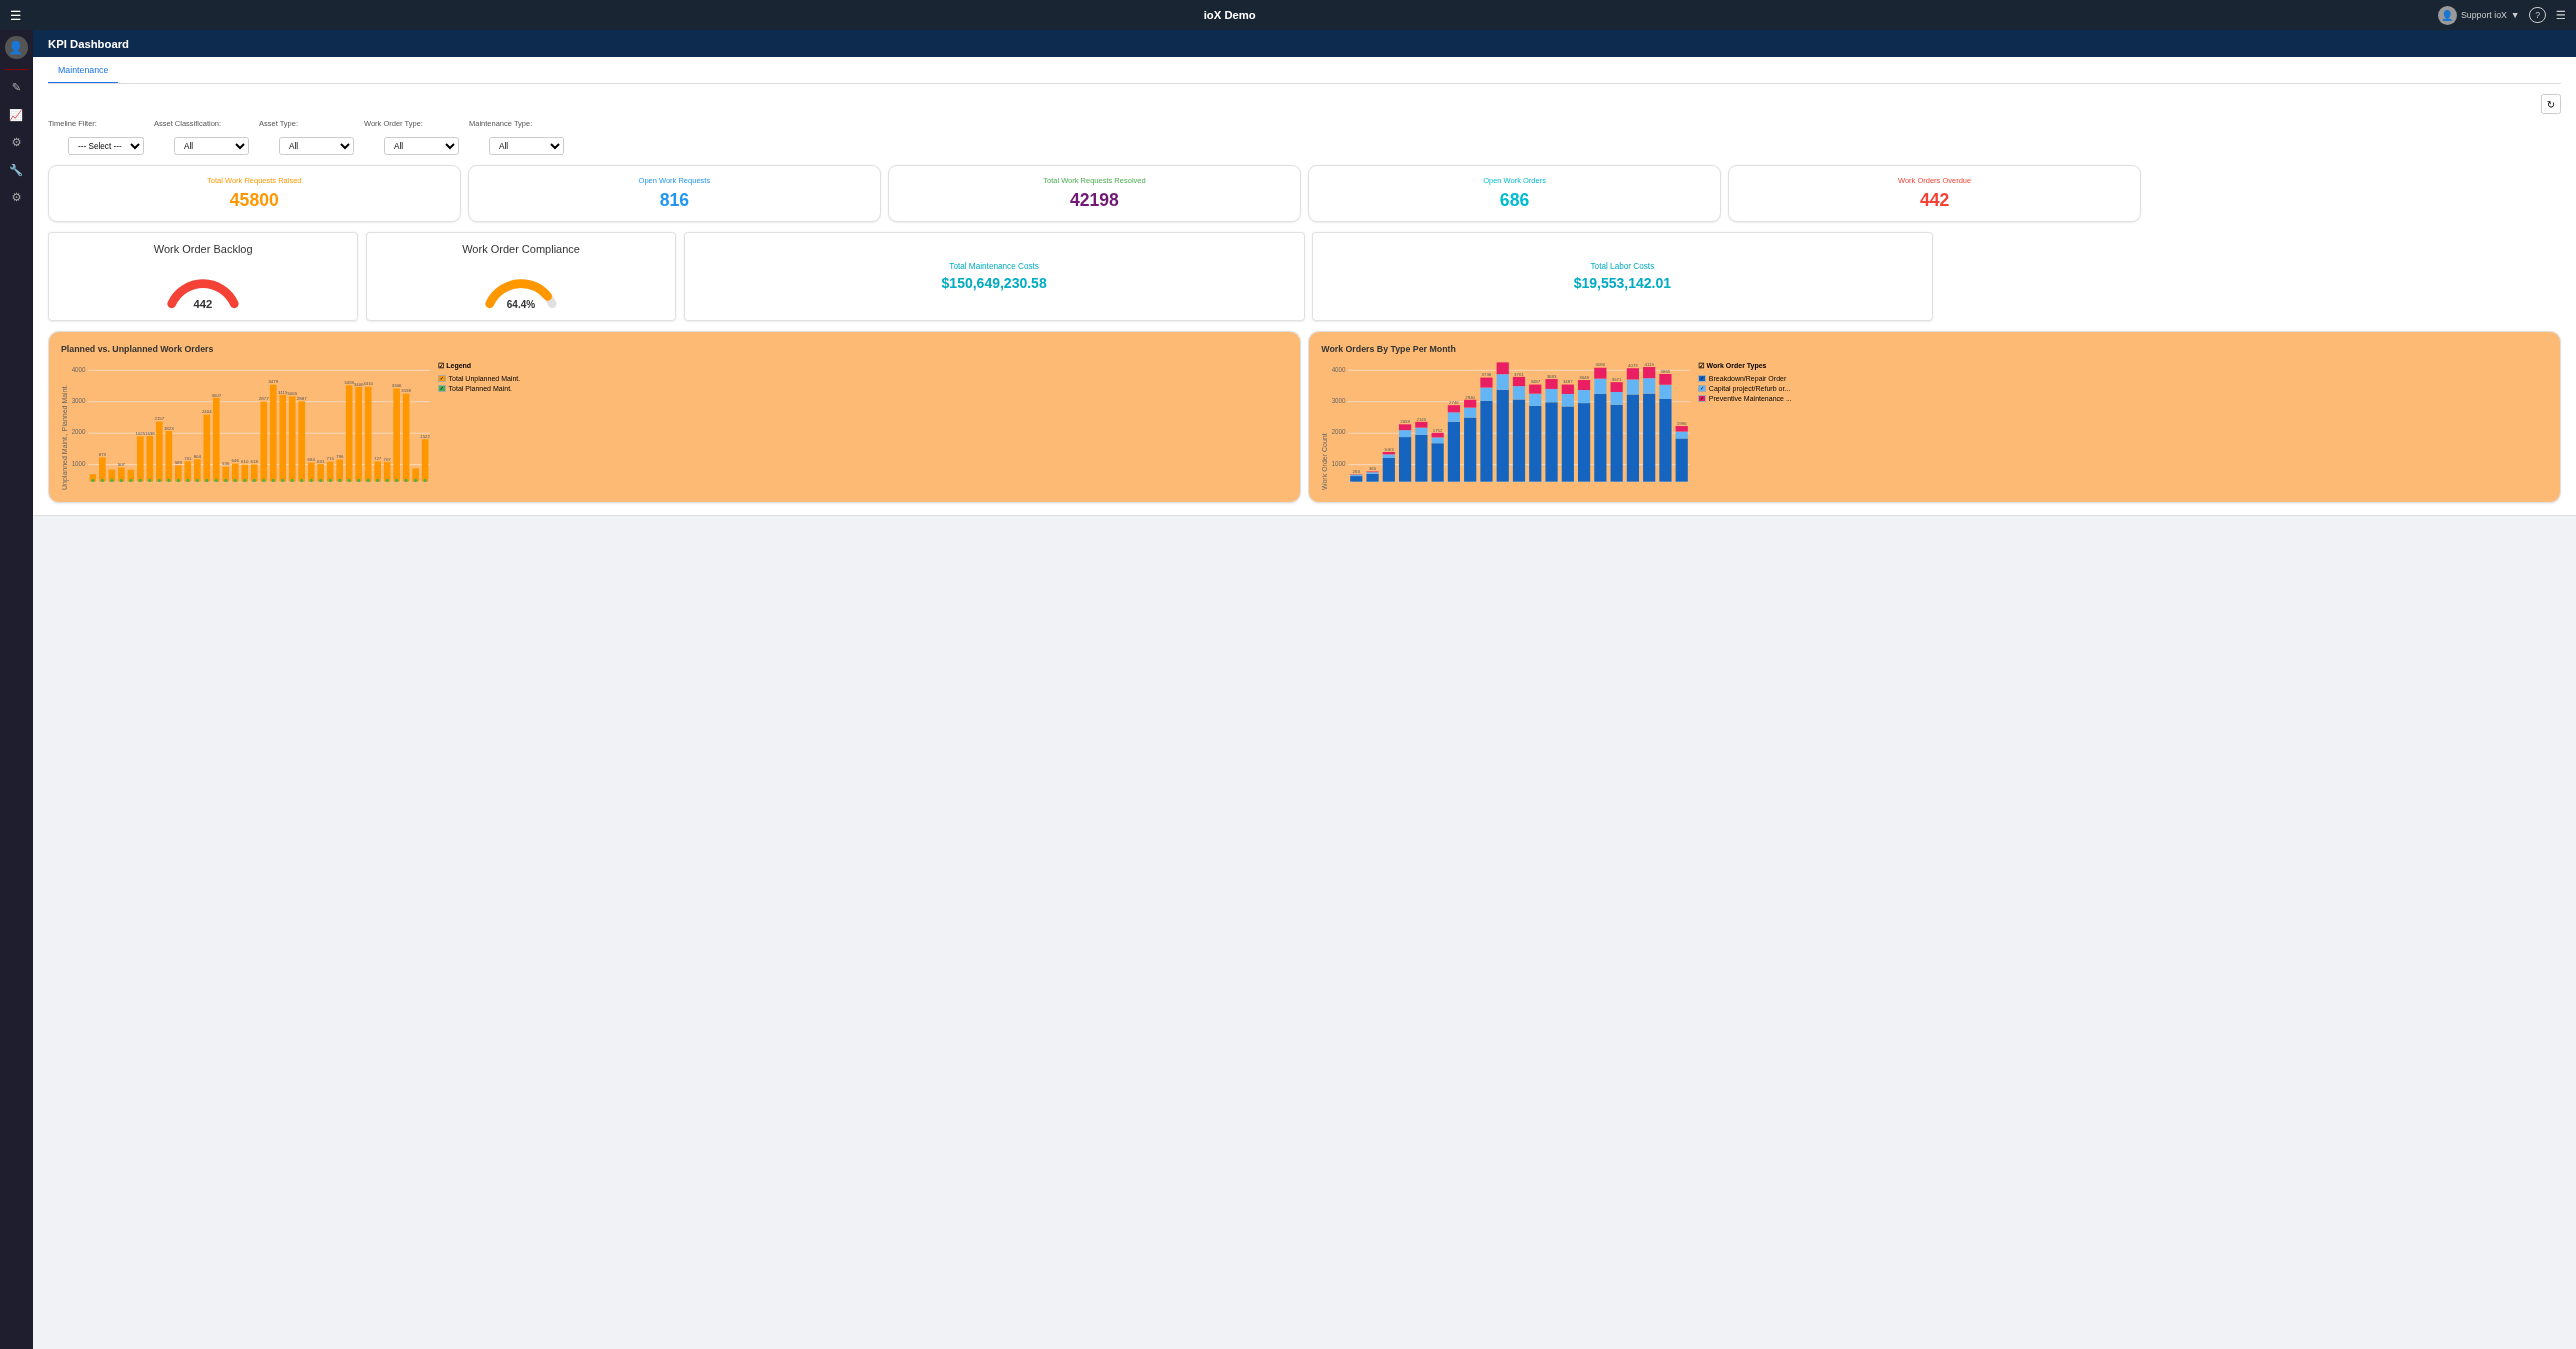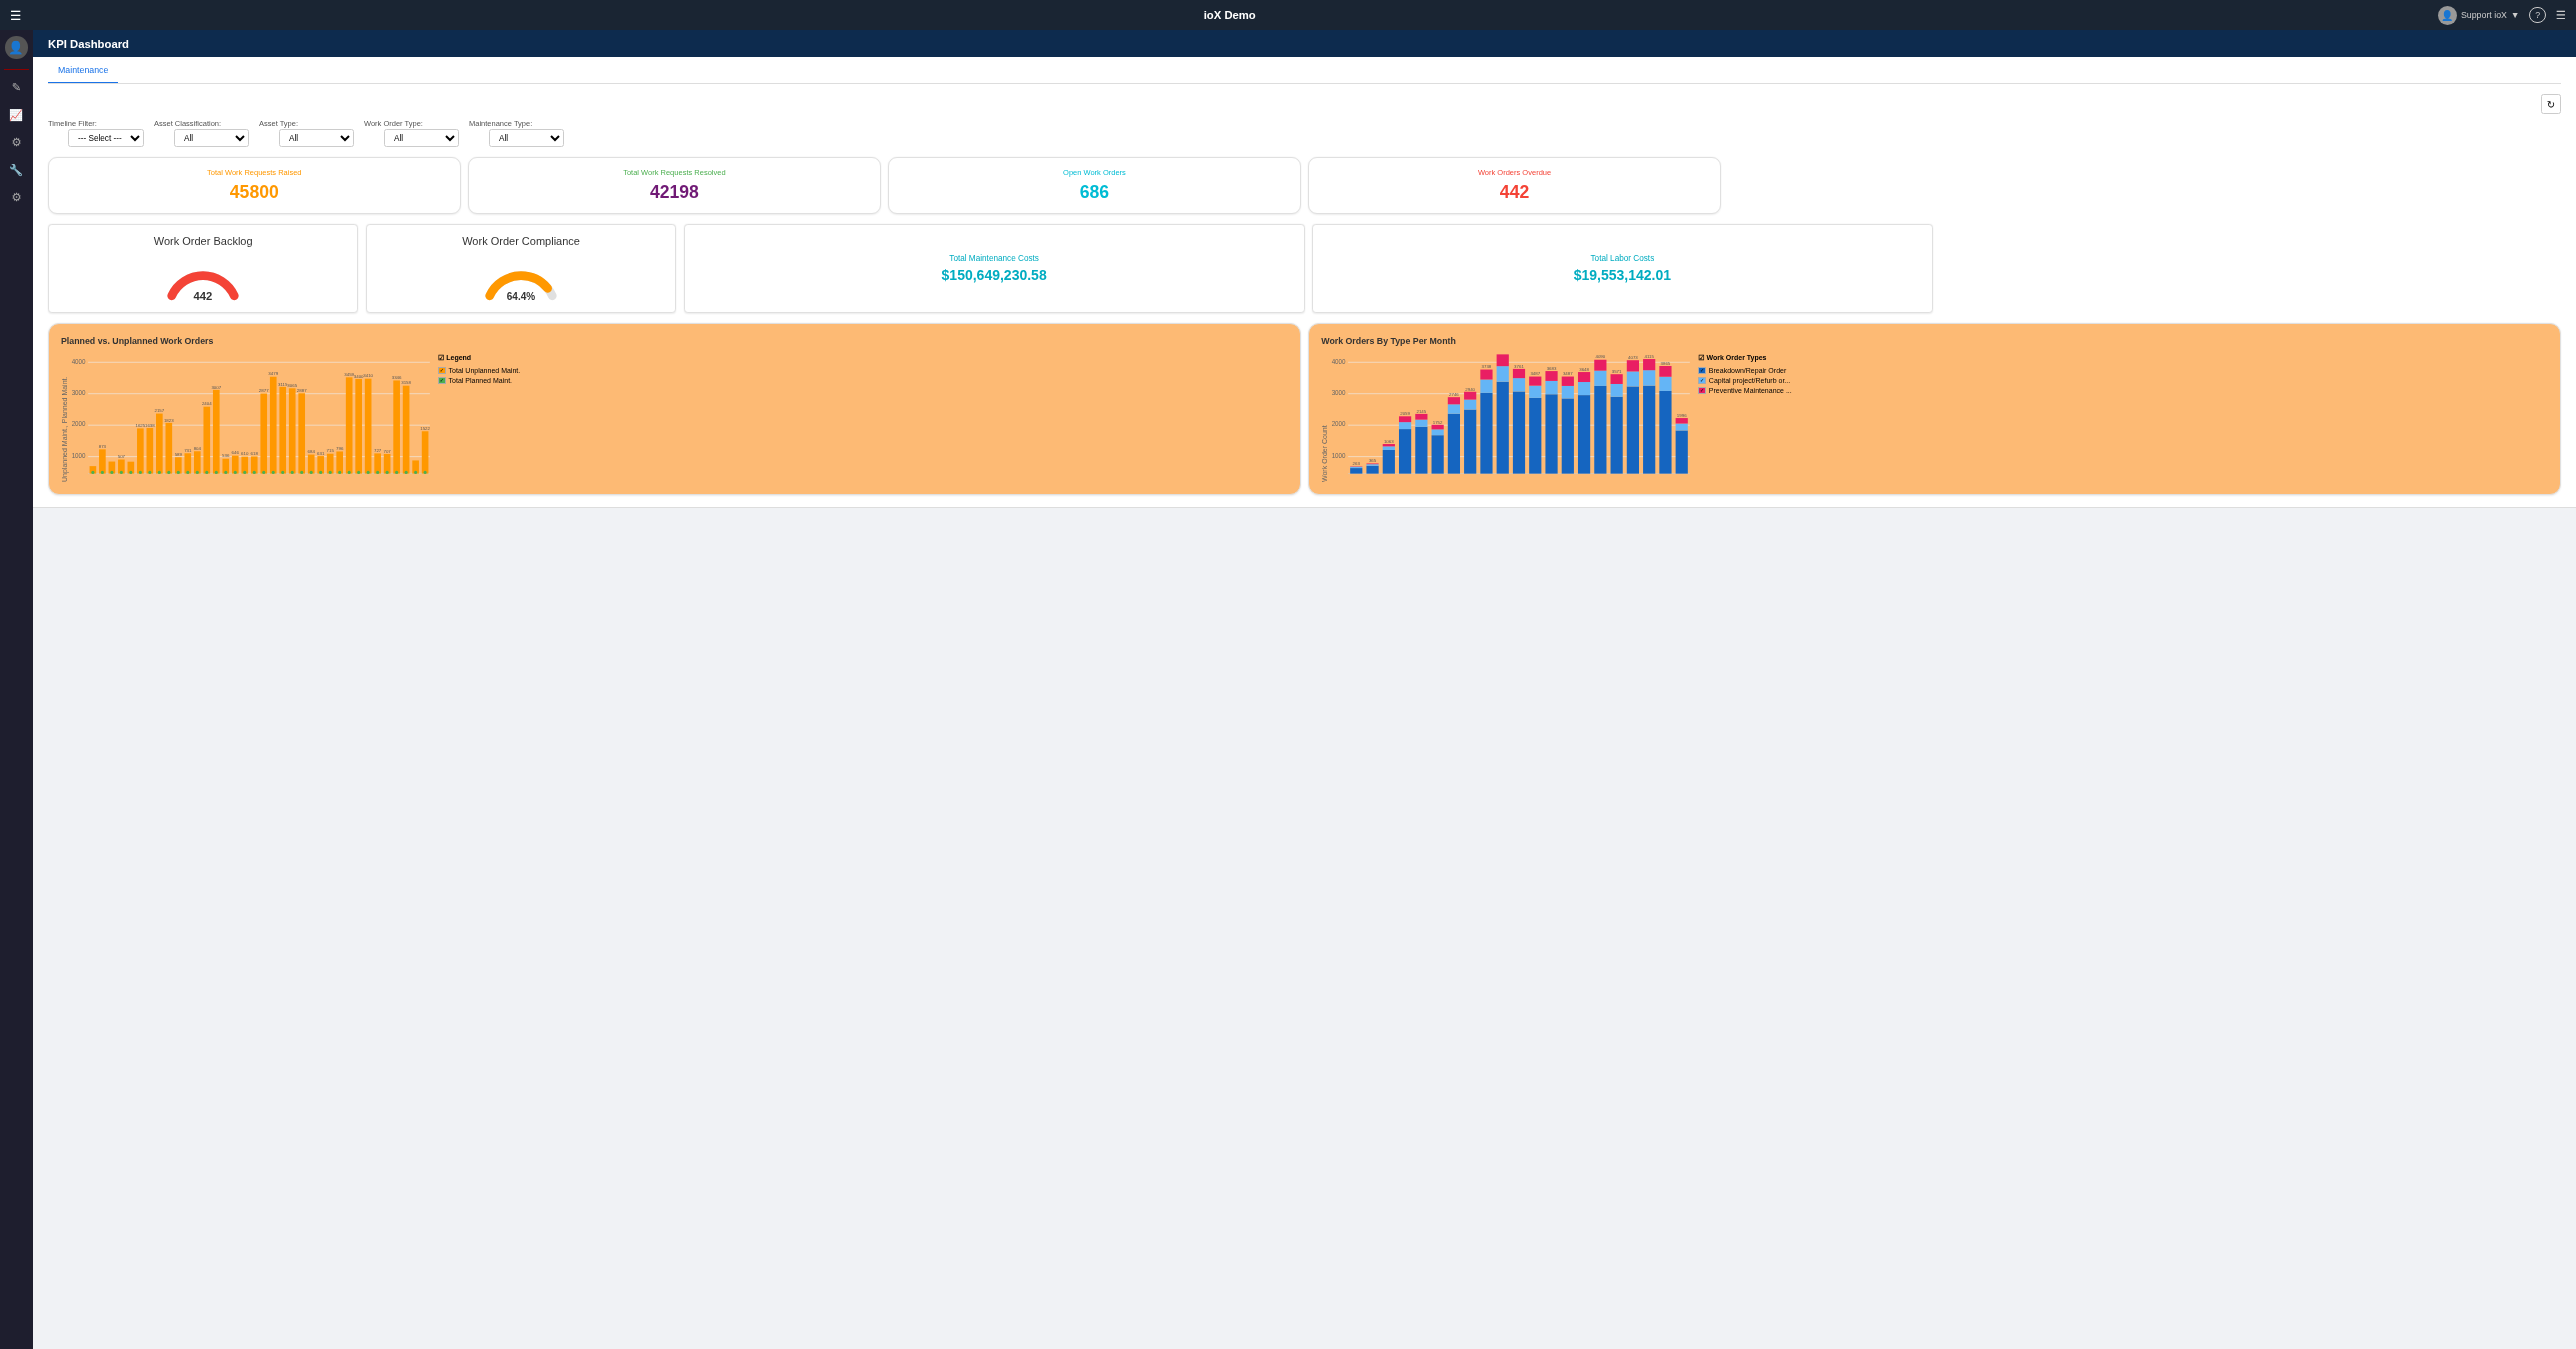--- a/index.html
+++ b/index.html
@@ -82,21 +82,21 @@
     .tab-item.active { border-bottom-color: #1a73e8; color: #1a73e8; }
 
     
     .filter-row {
       display: flex;
       align-items: center;
       gap: 10px;
       margin-bottom: 10px;
       flex-wrap: wrap;
     }
-    .filter-group { display: flex; flex-direction: column; gap: 1px; }
+    .filter-group { display: flex; flex-direction: column; gap: 9px; }
     .filter-label { font-size: 7.5px; color: #555; }
     .filter-select {
       font-size: 8.2px;
       padding: 2.5px 5px;
       border: 0.6px solid #ccc;
       border-radius: 2.5px;
       background: #fff;
       cursor: pointer;
       min-width: 75px;
       margin-left: 20px;
@@ -268,20 +268,24 @@
         <select class="filter-select">
           <option>All</option>
         </select>
       </div>
     </div>
 
     <div class="kpi-cards" id="kpi-row1">
         <div class="kpi-card">
       <div class="kpi-card-label" style="color:#ff9800">Total Work Requests Raised</div>
       <div class="kpi-card-value" style="color:#ff9800">45800</div>
+    </div>
+        <div class="kpi-card">
+      <div class="kpi-card-label" style="color:#2196f3">Open Work Requests</div>
+      <div class="kpi-card-value" style="color:#2196f3">816</div>
     </div>
         <div class="kpi-card">
       <div class="kpi-card-label" style="color:#4caf50">Total Work Requests Resolved</div>
       <div class="kpi-card-value" style="color:#701a75">42198</div>
     </div>
         <div class="kpi-card">
       <div class="kpi-card-label" style="color:#00bcd4">Open Work Orders</div>
       <div class="kpi-card-value" style="color:#00bcd4">686</div>
     </div>
         <div class="kpi-card">

